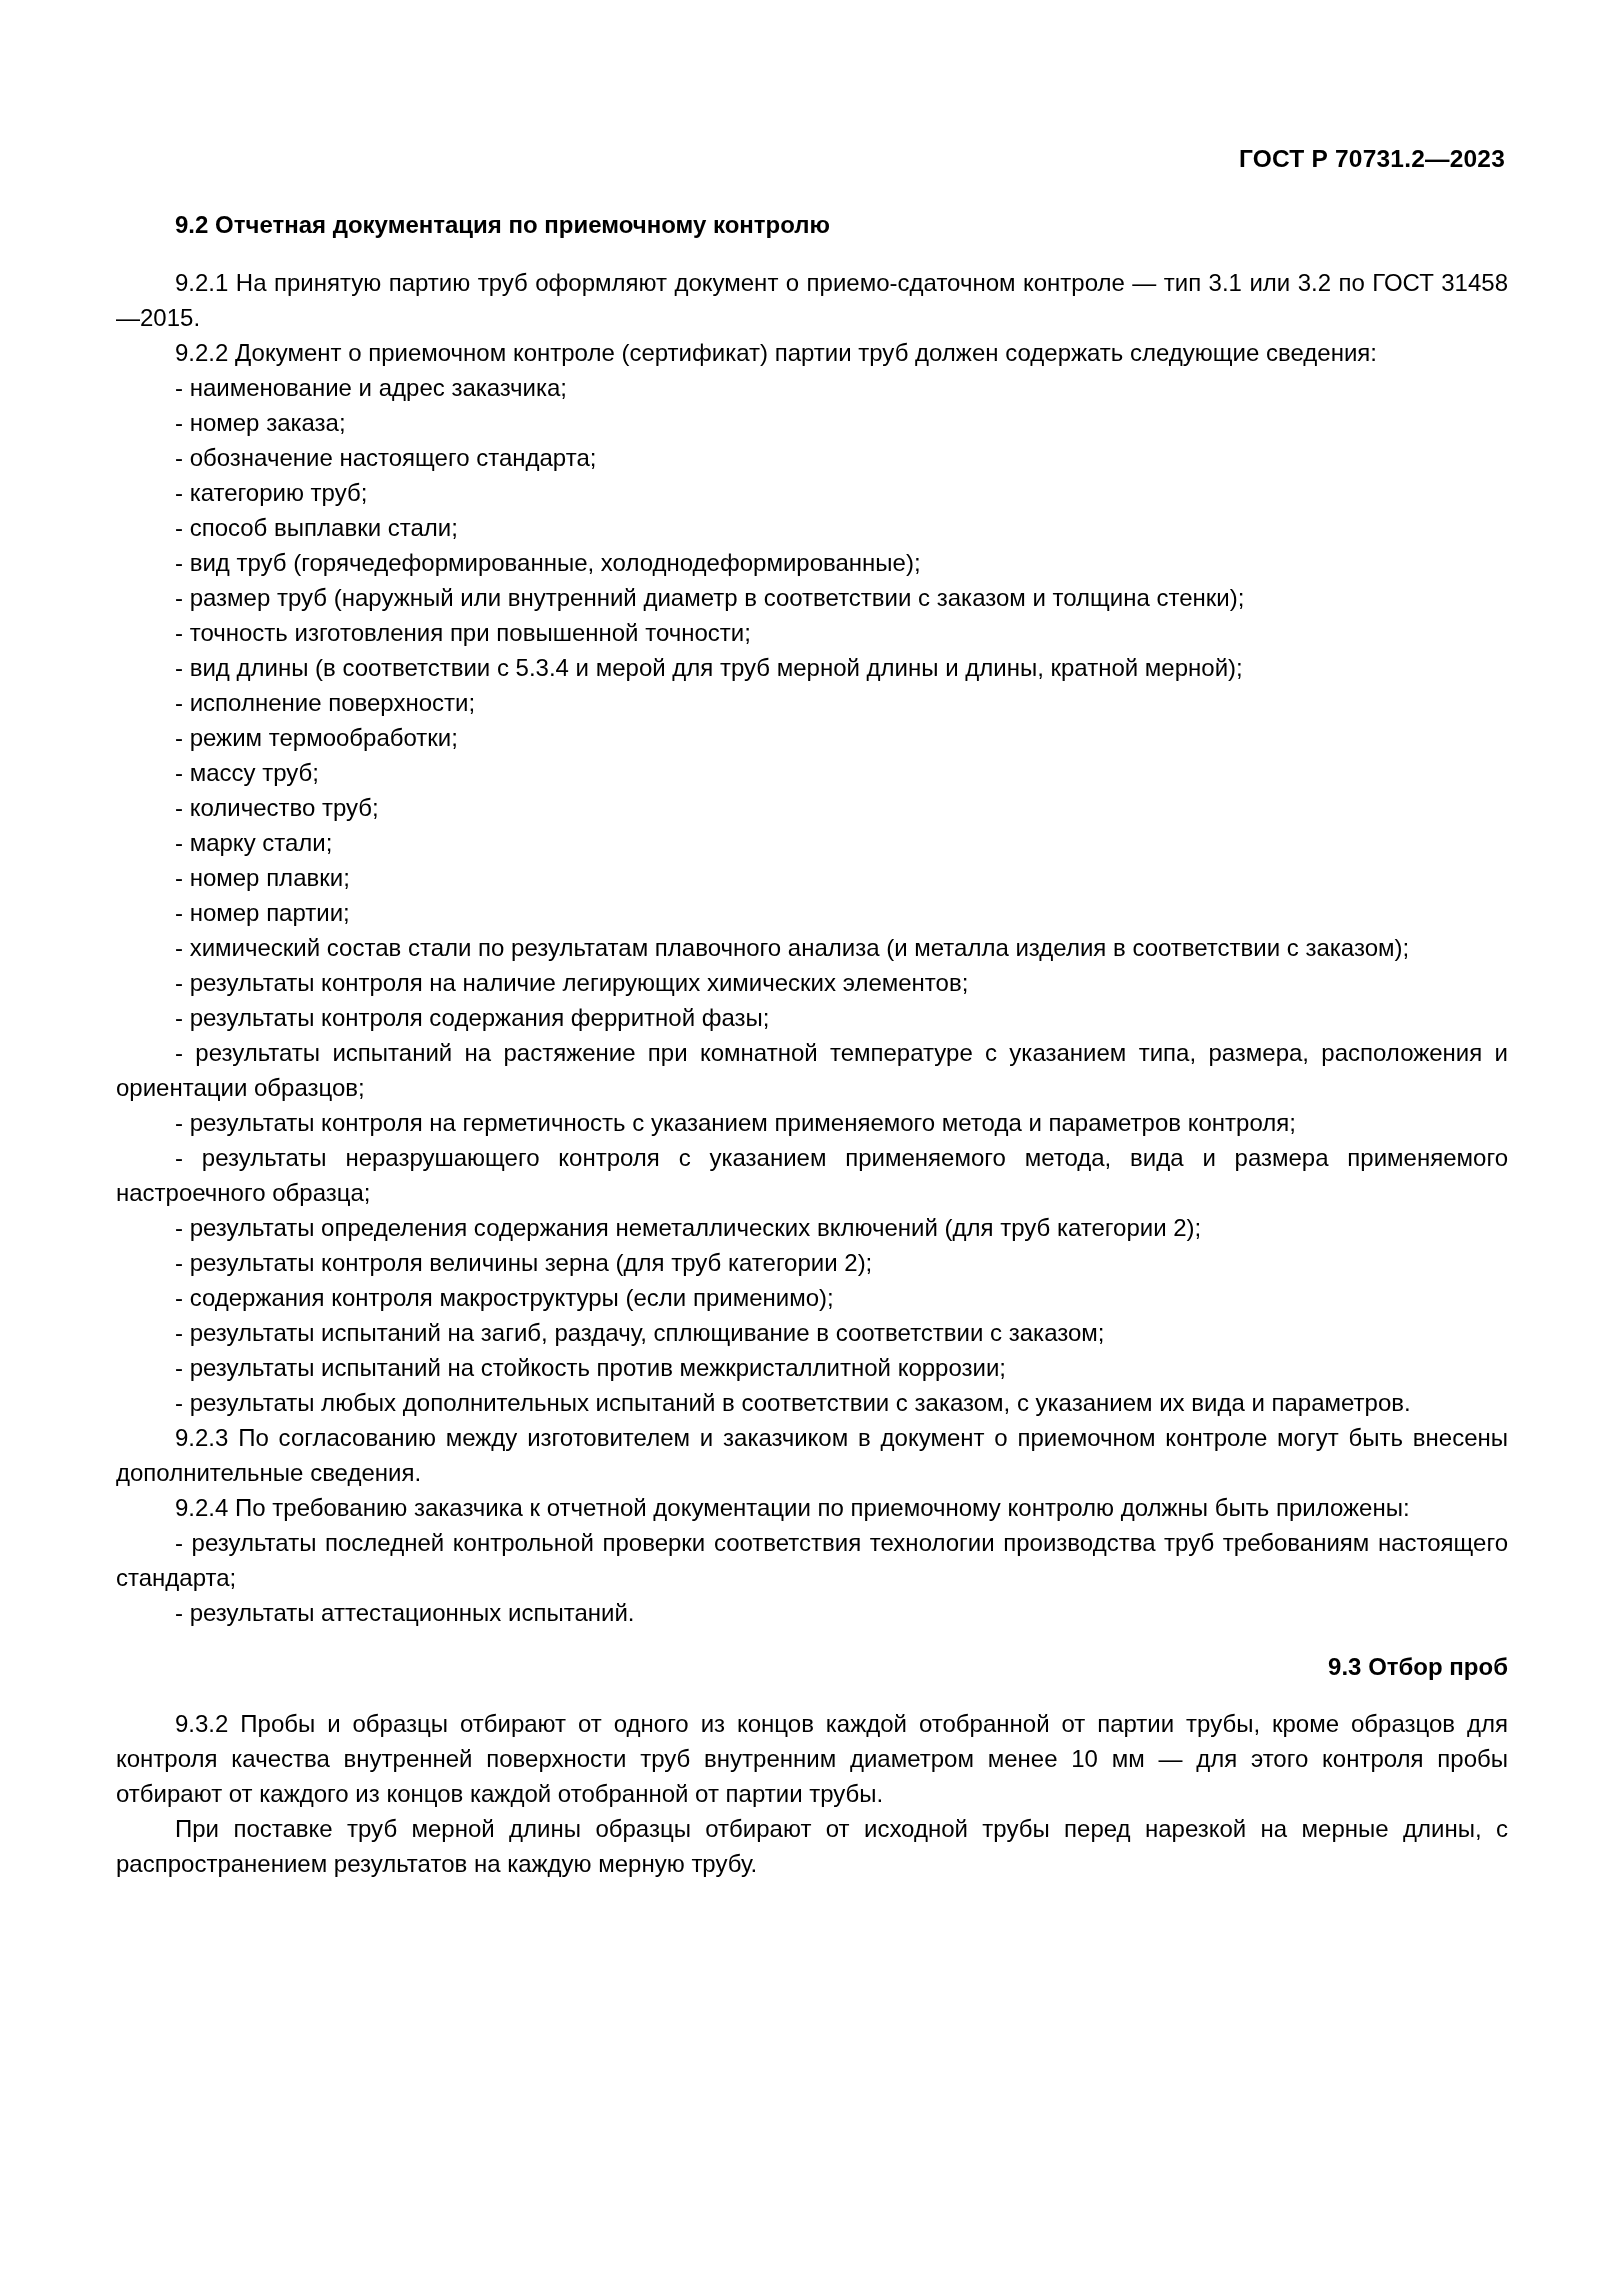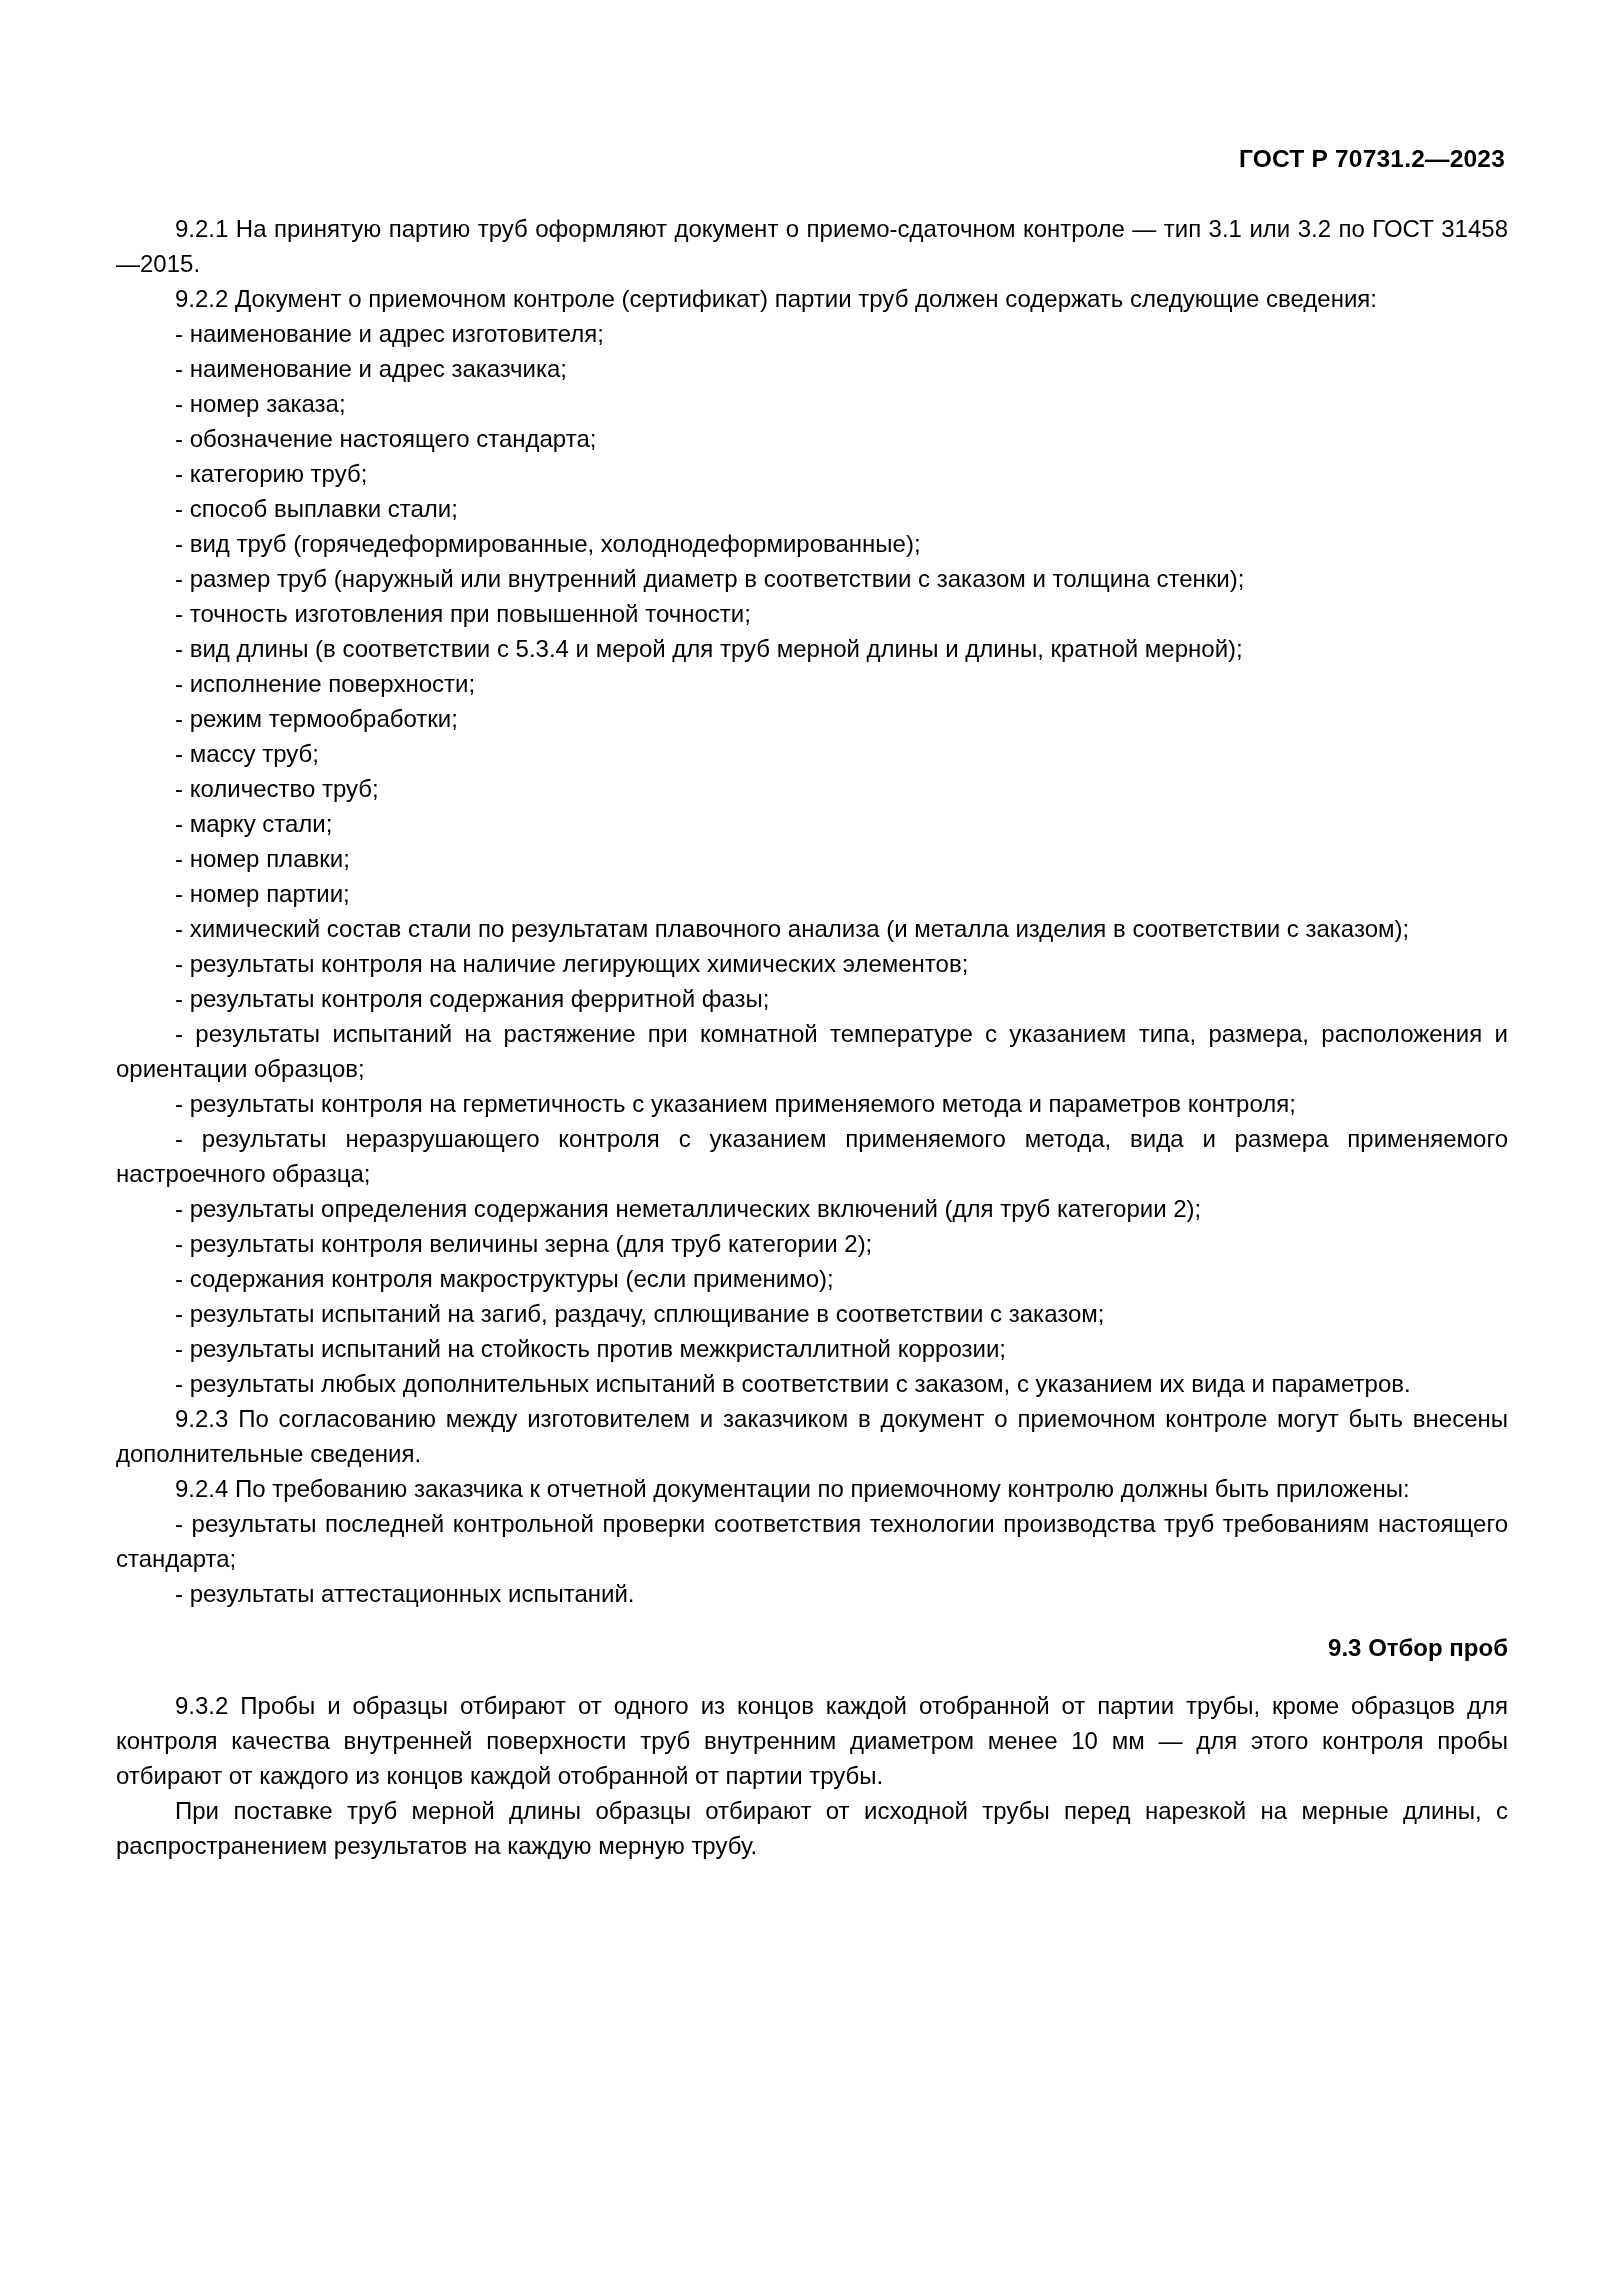--- a/index.html
+++ b/index.html
@@ -80,26 +80,26 @@
 </style>
 </head>
 <body>
 
 <div class="page">
 
   <div class="header">ГОСТ Р 70731.2—2023</div>
 
   <div class="content">
 
+    <h2 class="h-sec">9.2 Отчетная документация по приемочному контролю</h2>
 
     <p class="para">9.2.1 На принятую партию труб оформляют документ о приемо-сдаточном контроле — тип 3.1 или 3.2 по ГОСТ 31458—2015.</p>
     <p class="para">9.2.2 Документ о приемочном контроле (сертификат) партии труб должен содержать следующие сведения:</p>
 
     <ul class="bullets">
-      <li class="nojust">- наименование и адрес изготовителя;</li>
       <li class="nojust">- наименование и адрес заказчика;</li>
       <li class="nojust">- номер заказа;</li>
       <li class="nojust">- обозначение настоящего стандарта;</li>
       <li class="nojust">- категорию труб;</li>
       <li class="nojust">- способ выплавки стали;</li>
       <li class="nojust">- вид труб (горячедеформированные, холоднодеформированные);</li>
       <li class="nojust">- размер труб (наружный или внутренний диаметр в соответствии с заказом и толщина стенки);</li>
       <li class="nojust">- точность изготовления при повышенной точности;</li>
       <li class="nojust">- вид длины (в соответствии с 5.3.4 и мерой для труб мерной длины и длины, кратной мерной);</li>
       <li class="nojust">- исполнение поверхности;</li>

